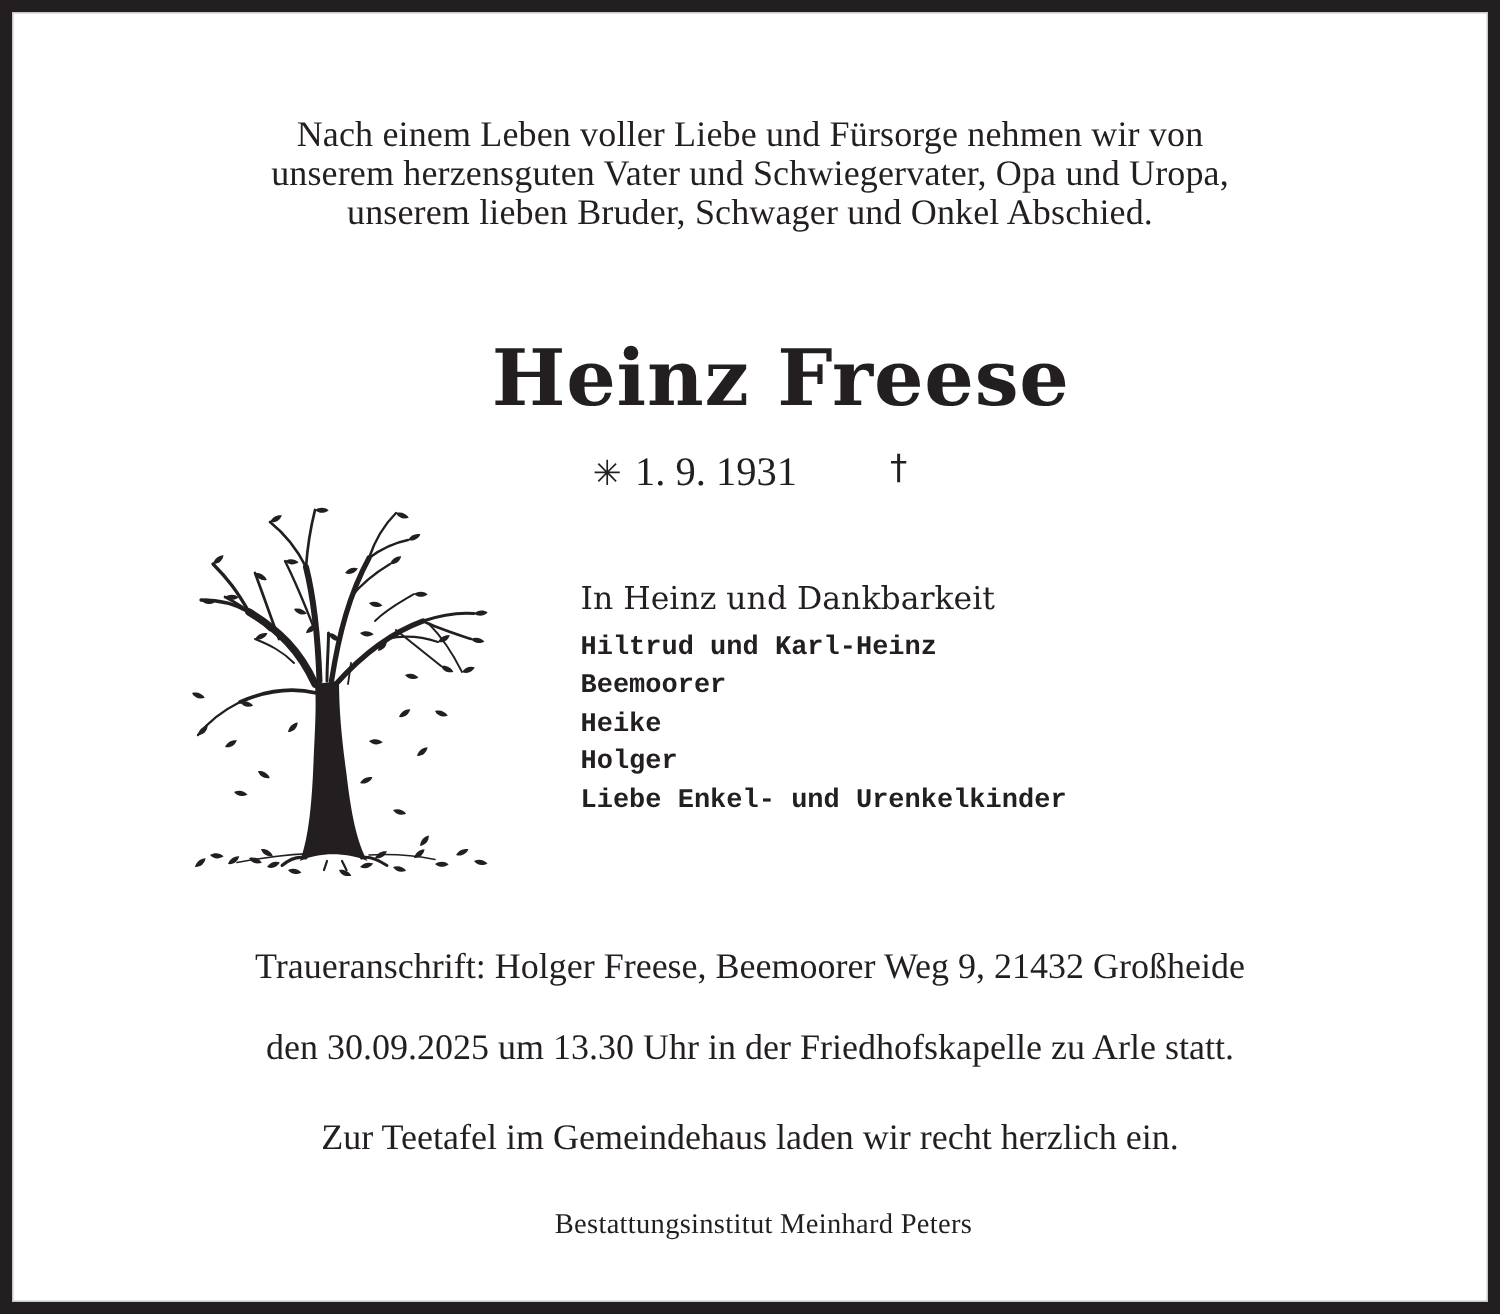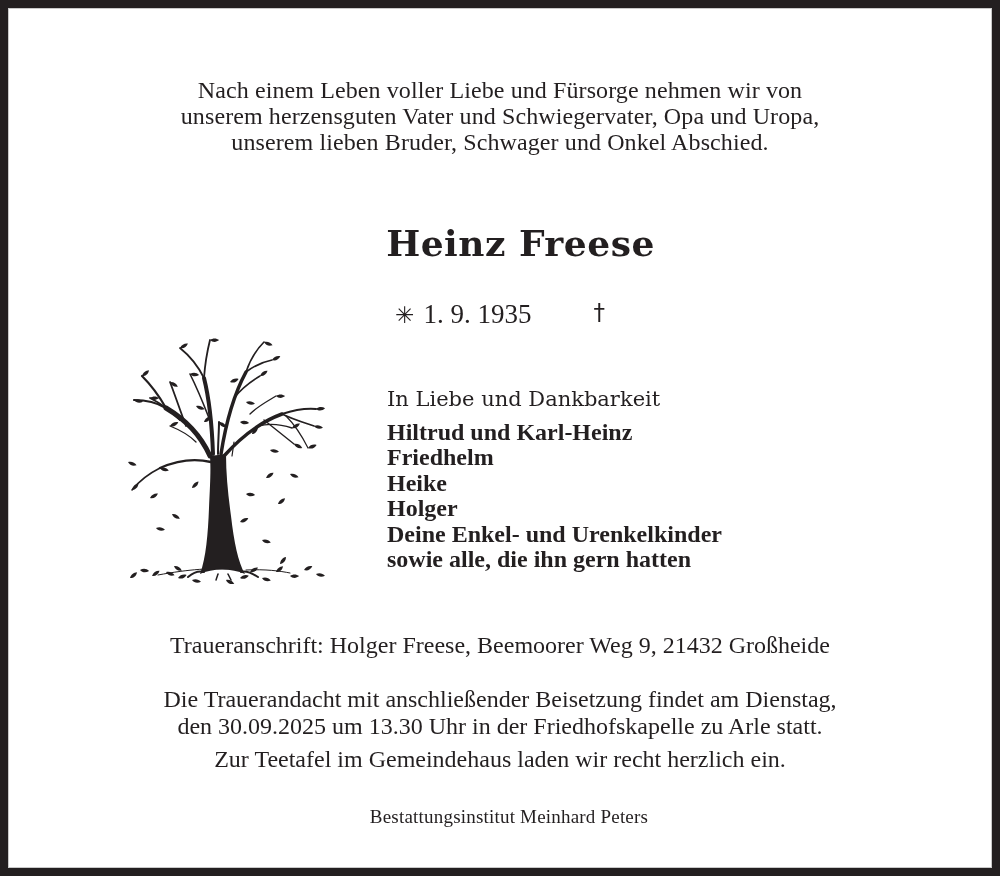--- a/index.html
+++ b/index.html
@@ -29,21 +29,21 @@
   .intro {
     top: 78px;
     font-size: 24px;
     line-height: 25.8px;
     letter-spacing: 0.1px;
   }
   .title {
     top: 222px;
     font-family: "DejaVu Serif", serif;
     font-weight: bold;
-    font-size: 36px;
+    font-size: 52px;
     letter-spacing: 0.5px;
     padding-left: 41px;
   }
   .dates {
     top: 299px;
     display: flex;
     justify-content: center;
     gap: 62px;
     font-size: 27px;
   }
@@ -60,23 +60,23 @@
     position: absolute;
     left: 387px;
     top: 387px;
     font-family: "DejaVu Serif", serif;
     font-size: 21px;
   }
   .mourners {
     position: absolute;
     left: 387px;
     top: 420px;
-    font-family: Liberation Serif, serif;
+    font-family: Liberation Mono, monospace;
     font-weight: bold;
-    font-size: 24px;
+    font-size: 18px;
     line-height: 25.4px;
   }
   .address { top: 632px; font-size: 24px; }
   .service { top: 686px; font-size: 24px; line-height: 26.8px; }
   .invitation { top: 746px; font-size: 24px; }
   .funeral-home { top: 806px; font-size: 19px; letter-spacing: 0.2px; padding-left: 18px; }
 </style>
 </head>
 <body>
 
@@ -87,21 +87,21 @@
     <div>Nach einem Leben voller Liebe und Fürsorge nehmen wir von</div>
     <div>unserem herzensguten Vater und Schwiegervater, Opa und Uropa,</div>
     <div>unserem lieben Bruder, Schwager und Onkel Abschied.</div>
   </div>
 
   <div class="centered title">Heinz Freese</div>
 
   <div class="centered dates">
     <span class="date-group">
       <span class="date-symbol">✳</span>
-      <span>1. 9. 1935</span>
+      <span>1. 9. 1931</span>
     </span>
     <span class="date-group">
       <span class="date-symbol">†</span>
     </span>
   </div>
 
   <svg class="tree" viewBox="0 0 236 262" xmlns="http://www.w3.org/2000/svg">
     <defs>
       <path id="leaf" d="M0 0 C2.5 -2.6 6 -3.1 9 -1.5 C6.5 1.4 3 2 0 0 Z" fill="#231f20"></path>
     </defs>
@@ -200,34 +200,32 @@
       <use href="#leaf" transform="translate(162 256) rotate(25)"></use>
       <use href="#leaf" transform="translate(176 250) rotate(-30)"></use>
       <use href="#leaf" transform="translate(190 254) rotate(10)"></use>
       <use href="#leaf" transform="translate(204 248) rotate(-15)"></use>
       <use href="#leaf" transform="translate(216 252) rotate(20)"></use>
       <use href="#leaf" transform="translate(74 244) rotate(40)"></use>
       <use href="#leaf" transform="translate(180 242) rotate(-40)"></use>
     </g>
   </svg>
 
-  <div class="dedication">In Liebe und Dankbarkeit</div>
+  <div class="dedication">In Heinz und Dankbarkeit</div>
 
   <div class="mourners">
     <div>Hiltrud und Karl-Heinz</div>
-    <div>Friedhelm</div>
+    <div>Beemoorer</div>
     <div>Heike</div>
     <div>Holger</div>
-    <div>Deine Enkel- und Urenkelkinder</div>
-    <div>sowie alle, die ihn gern hatten</div>
+    <div>Liebe Enkel- und Urenkelkinder</div>
   </div>
 
   <div class="centered address">Traueranschrift: Holger Freese, Beemoorer Weg 9, 21432 Großheide</div>
 
   <div class="centered service">
-    <div>Die Trauerandacht mit anschließender Beisetzung findet am Dienstag,</div>
     <div>den 30.09.2025 um 13.30 Uhr in der Friedhofskapelle zu Arle statt.</div>
   </div>
 
   <div class="centered invitation">Zur Teetafel im Gemeindehaus laden wir recht herzlich ein.</div>
 
   <div class="centered funeral-home">Bestattungsinstitut Meinhard Peters</div>
 </div>
 
 </body></html>

